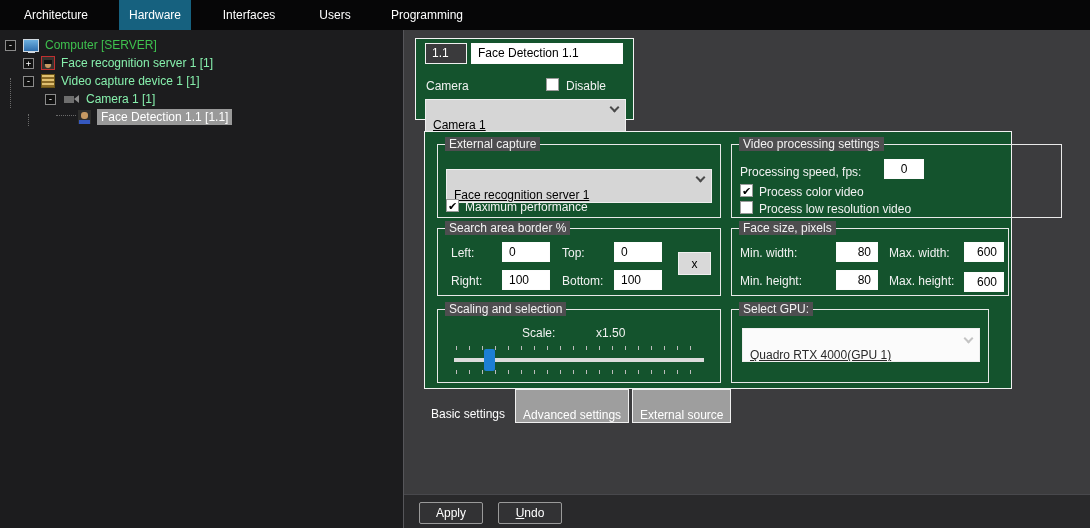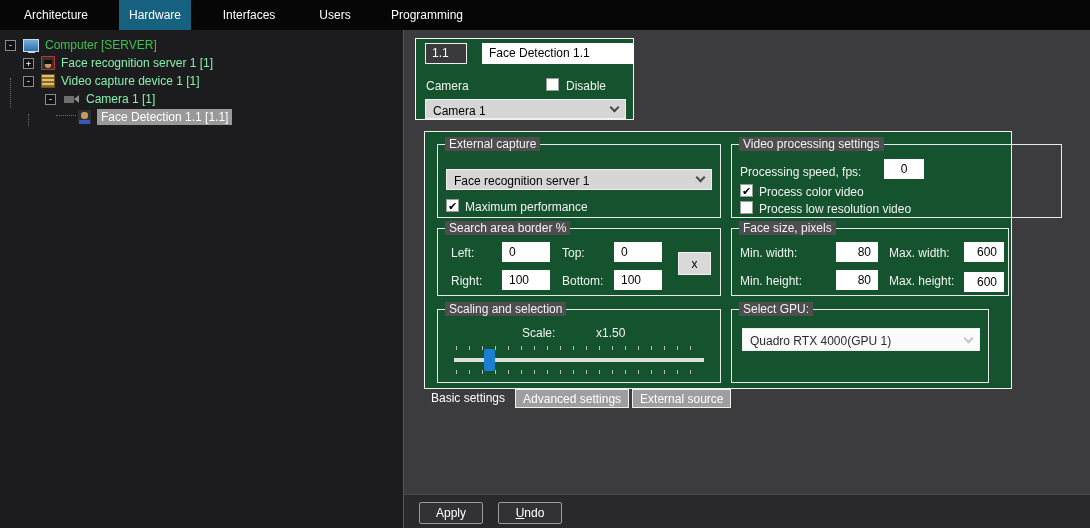--- a/index.html
+++ b/index.html
@@ -42,39 +42,39 @@
   .icon-facedet::after { content:""; position:absolute; left:1px; bottom:0; width:11px; height:4px; background:#3558c0; }
   .guide { position:absolute; border-left:1px dotted #6a6a6a; width:0; }
   .guideh { position:absolute; border-top:1px dotted #6a6a6a; height:0; }
   
   .rightarea { position:absolute; left:403px; top:30px; width:687px; height:498px; background:#3c3c3e; border-left:1px solid #56565a; }
   .panel { position:absolute; background:#14532d; border:1px solid #f2f2f2; }
   .lab { position:absolute; white-space:nowrap; color:#f2f2f2; }
   .tfield { position:absolute; background:#ffffff; color:#000; line-height:19px; padding:0 6px; border:1px solid #fdfdfd; overflow:hidden; white-space:nowrap; }
   .tfield.dark { background:#3a3a3c; color:#fff; border:1px solid #f0f0f0; }
   .tfield.ra { text-align:right; } .tfield.ctr { text-align:center; padding:0; }
-  .dropdown { position:absolute; background:#d6d6d6; color:#000; border:1px solid #efefef; line-height:18px; padding:2px 7px; white-space:nowrap; overflow:hidden; }
+  .dropdown { position:absolute; background:#d6d6d6; color:#000; border:1px solid #efefef; line-height:18px; padding:16px 7px; white-space:nowrap; overflow:hidden;text-decoration:underline; }
   .dropdown .chev { position:absolute; right:7px; top:5px; width:7px; height:7px; border-right:2px solid #4a4a4a; border-bottom:2px solid #4a4a4a; transform:rotate(45deg); margin-top:-1px; }
   .dropdown.light { background:#fbfbfb; color:#2a2a2a; }
   .dropdown.light .chev { border-color:#c4c4c4; }
   .cb { position:absolute; width:13px; height:13px; background:#fff; border:1px solid #9a9a9a; color:#000;
         font-size:11px; line-height:12px; text-align:center; }
   .group { position:absolute; border:1px solid #e9e9e9; }
   .gtitle { position:absolute; top:-8px; left:7px; background:#4e4e50; padding:0 4px; color:#f2f2f2; white-space:nowrap; }
   .btn-x { position:absolute; background:#d9d9d9; color:#000; border:1px solid #f0f0f0; text-align:center; }
   
   .slider { position:absolute; left:16px; top:36px; width:250px; height:30px; }
   .ticks { position:absolute; left:2px; width:246px; height:4px;
            background:repeating-linear-gradient(to right, #bdbdbd 0 1px, transparent 1px 13px); }
   .ticks.top { top:0; } .ticks.bot { top:24px; }
   .track { position:absolute; left:0; top:12px; width:250px; height:4px; background:#dcdcdc; }
   .thumb { position:absolute; left:12%; top:3px; width:11px; height:22px; background:#1c7fd4; border-radius:2px; }
   
   .btabs { position:absolute; left:20px; top:359px; display:flex; height:19px; }
-  .btab { line-height:18px; padding:0 7px; color:#fff; white-space:nowrap; }
+  .btab { line-height:18px; padding:16px 7px; color:#fff; white-space:nowrap; }
   .btab.inactive { background:#9e9e9e; border:1px solid #f0f0f0; margin-left:3px; }
   
   .bottomstrip { position:absolute; left:0; bottom:0; width:687px; height:34px; background:#29292b; border-top:1px solid #48484c; }
   .abtn { position:absolute; top:7px; width:64px; height:22px; background:#323234; border:1px solid #9a9a9a; border-radius:2px;
           color:#fff; display:flex; align-items:center; justify-content:center; }
   .u { text-decoration:underline; }
 </style>
 </head>
 <body>
 
@@ -114,21 +114,21 @@
   <div class="trow lvl3">
     <span class="ticon icon-facedet"></span>
     <span class="tlabel sel">Face Detection 1.1 [1.1]</span>
   </div>
 </div>
 
 <div class="rightarea">
 
   <div class="panel" style="left:11px; top:8px; width:219px; height:82px;">
     <div class="tfield dark" style="left:9px; top:4px; width:42px; height:21px;">1.1</div>
-    <div class="tfield" style="left:66px; top:4px; width:152px; height:21px;">Face Detection 1.1</div>
+    <div class="tfield" style="left:55px; top:4px; width:152px; height:21px;">Face Detection 1.1</div>
     <div class="lab" style="left:10px; top:40px;">Camera</div>
     <div class="cb" style="left:130px; top:39px;"></div>
     <div class="lab" style="left:150px; top:40px;">Disable</div>
     <div class="dropdown" style="left:9px; top:60px; width:201px; height:20px;">
       <span>Camera 1</span>
       <span class="chev"></span>
     </div>
   </div>
 
   <div class="panel" style="left:20px; top:101px; width:588px; height:258px;">

